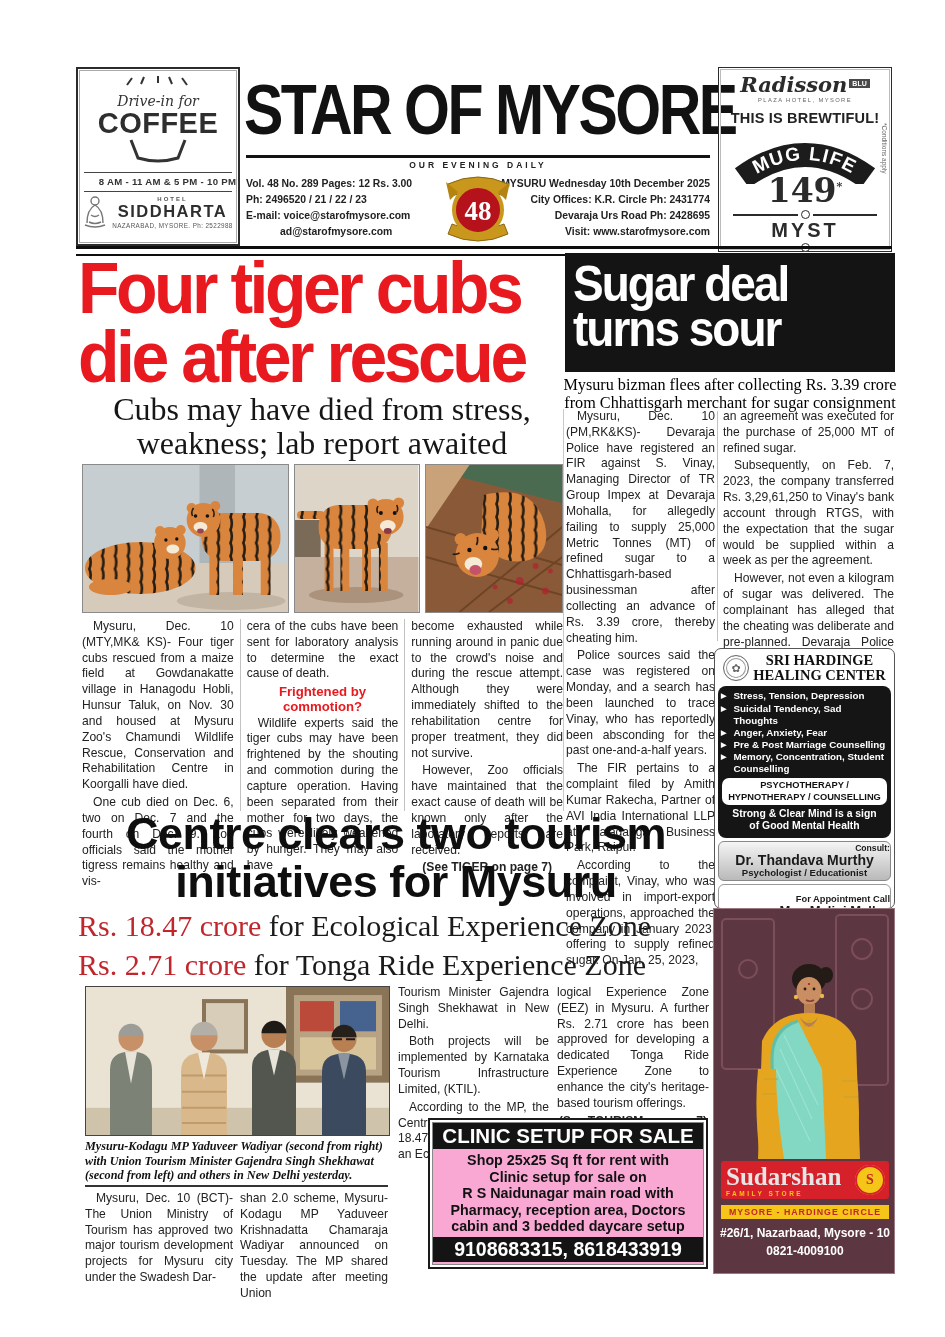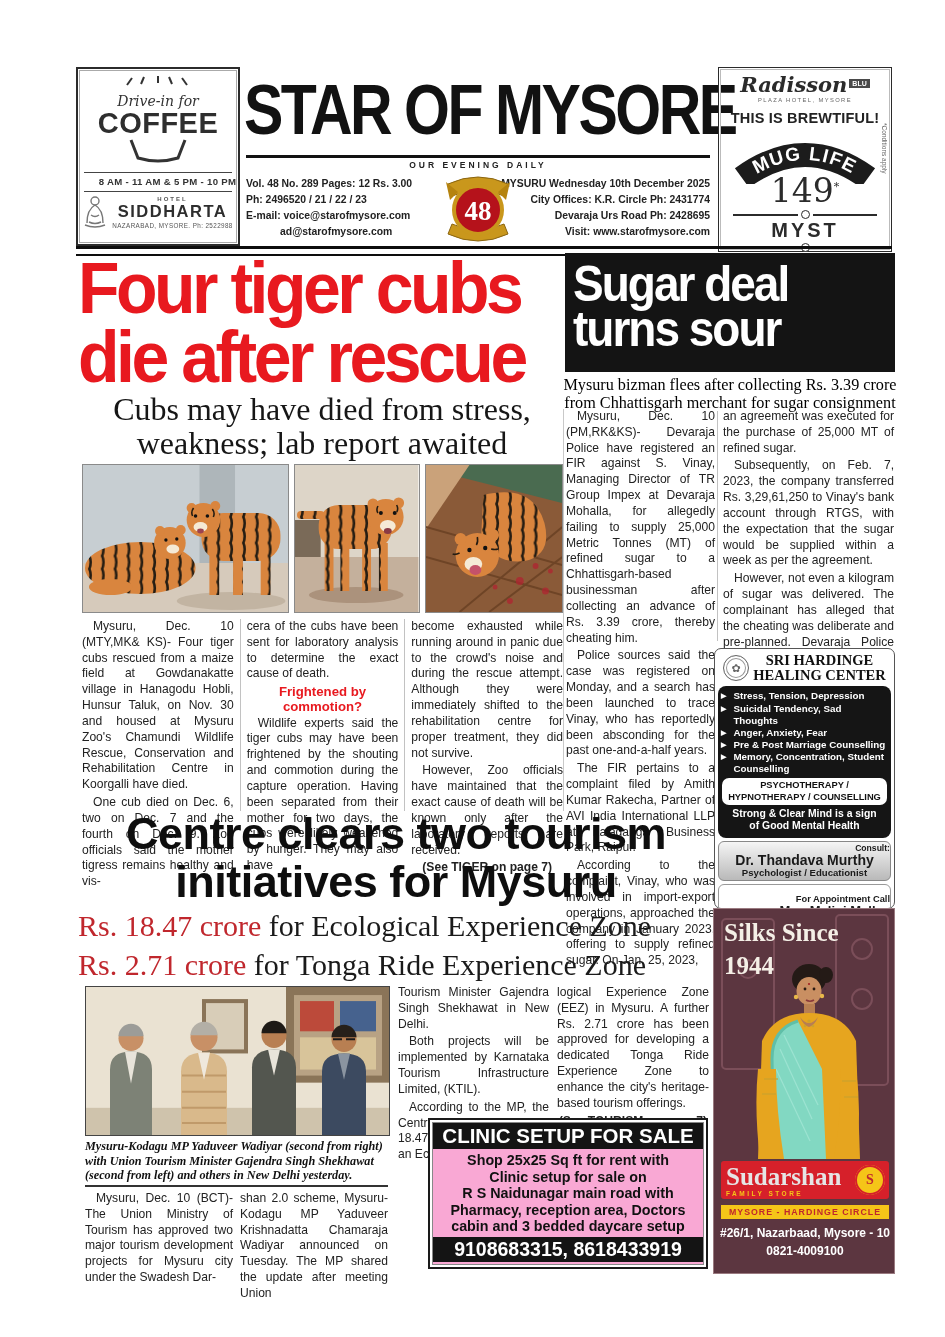--- a/index.html
+++ b/index.html
@@ -18,21 +18,21 @@
   .coffee .hotelrow{display:flex;align-items:center;justify-content:center;gap:5px;margin-top:3px;}
   .coffee .hlabel{font-size:6px;letter-spacing:2px;color:#555;font-weight:bold;}
   .coffee .hname{font-size:16.5px;letter-spacing:1.5px;color:#2e2e2e;font-weight:bold;}
   .coffee .haddr{font-size:6.3px;color:#555;letter-spacing:.4px;margin-top:1px;}
   .radisson{left:718px;top:67px;width:174px;height:185px;border:1.5px solid #2b2b2b;
             box-shadow:inset 0 0 0 1px #fff,inset 0 0 0 2px #bbb;text-align:center;box-sizing:border-box;padding-top:6px;}
   .rad-brand{font-family:"DejaVu Serif",serif;font-style:italic;font-weight:bold;font-size:21px;color:#2b2b2b;line-height:1;}
   .rad-blu{display:inline-block;background:#4a4a4a;color:#fff;font-size:7px;font-weight:bold;padding:1px 3px;margin-left:2px;vertical-align:super;}
   .rad-sub{font-size:5.8px;letter-spacing:1.4px;color:#666;margin-top:1px;}
   .rad-brew{font-size:14.5px;font-weight:bold;color:#222;margin-top:7px;letter-spacing:.2px;}
-  .rad-price{font-family:"DejaVu Serif",serif;font-weight:normal;font-size:33px;color:#2b2b2b;line-height:1;margin-top:-14px;}
+  .rad-price{font-family:"DejaVu Serif",serif;font-weight:bold;font-size:33px;color:#2b2b2b;line-height:1;margin-top:-14px;}
   .rad-price sup{font-size:11px;}
   .rad-div{display:flex;align-items:center;justify-content:center;gap:3px;margin:3px 14px 1px;}
   .rad-div .ln{flex:1;border-top:2px solid #2b2b2b;}
   .rad-div .dot{width:7px;height:7px;border:1.7px solid #2b2b2b;border-radius:50%;background:#fff;}
   .rad-myst{font-size:20px;font-weight:bold;letter-spacing:3px;color:#2b2b2b;line-height:1;}
   .rad-cond{position:absolute;right:3px;top:55px;writing-mode:vertical-rl;font-size:6.5px;color:#666;}
   
   .mast-title{left:244px;top:76px;width:468px;text-align:center;font-weight:bold;color:#121212;
               font-size:59px;letter-spacing:-2.5px;line-height:1;transform:scaleY(1.18);transform-origin:center top;white-space:nowrap;}
   .mast-rule{left:246px;top:155px;width:464px;height:2.5px;background:#121212;}
@@ -534,24 +534,20 @@
       </g>
       <path d="M44 160 Q40 200 46 250 L70 250 Q62 200 62 160 Z" fill="#e6a51f"></path>
       <path d="M142 160 Q148 205 142 250 L120 250 Q128 200 126 160 Z" fill="#e6a51f"></path>
       <g stroke="#caa22e" stroke-width="1.5" opacity=".8">
         <path d="M50 170 H64"></path>
           <path d="M48 185 H62"></path>
           <path d="M128 172 H142"></path>
           <path d="M130 188 H144"></path>
       </g>
     </svg>
-    <div class="sud-tag">
-      <div>Silks Since</div>
-      <div>1944</div>
-    </div>
     <div class="sud-brandbox">
       <div class="sud-brand">Sudarshan</div>
       <div class="sud-bsub">FAMILY STORE</div>
       <div class="sud-logo">S</div>
     </div>
     <div class="sud-strip">MYSORE - HARDINGE CIRCLE</div>
     <div class="sud-addr">
       <div>#26/1, Nazarbaad, Mysore - 10</div>
       <div>0821-4009100</div>
     </div>

